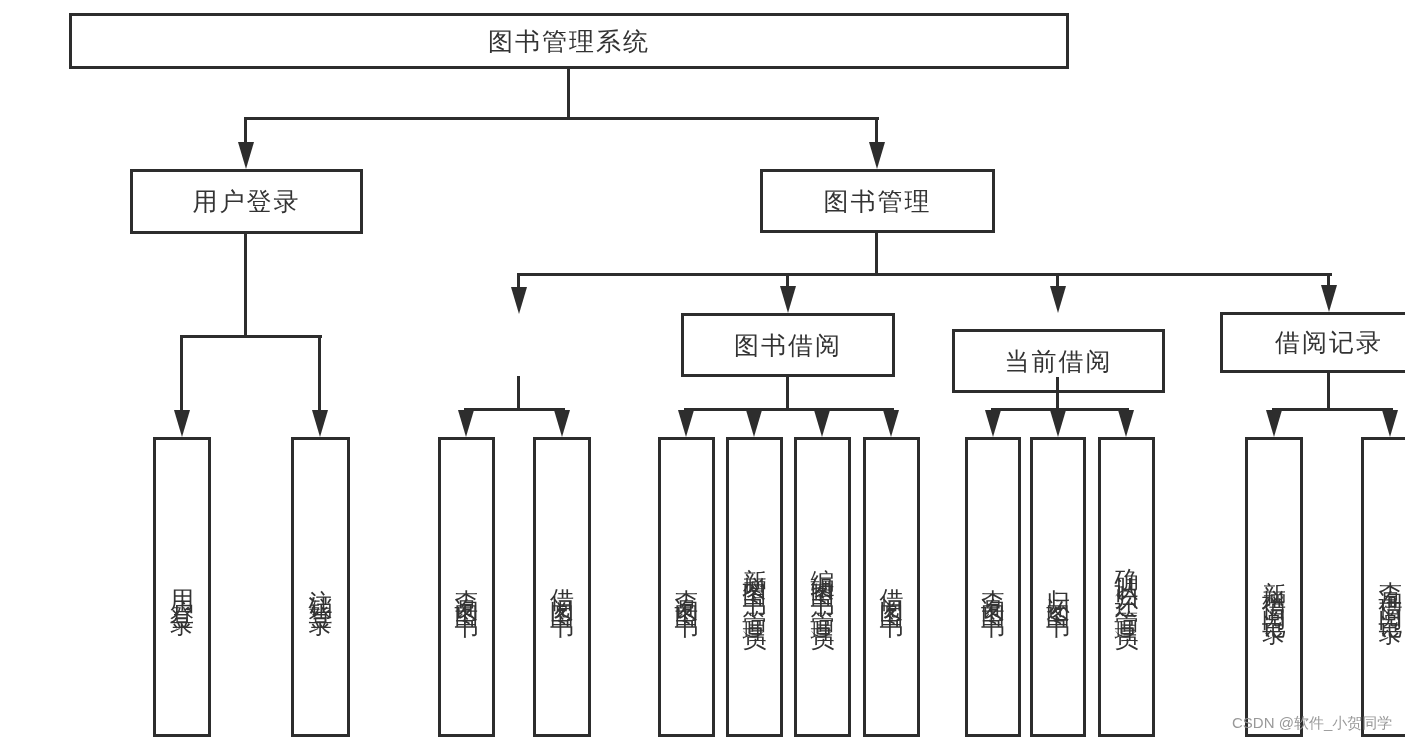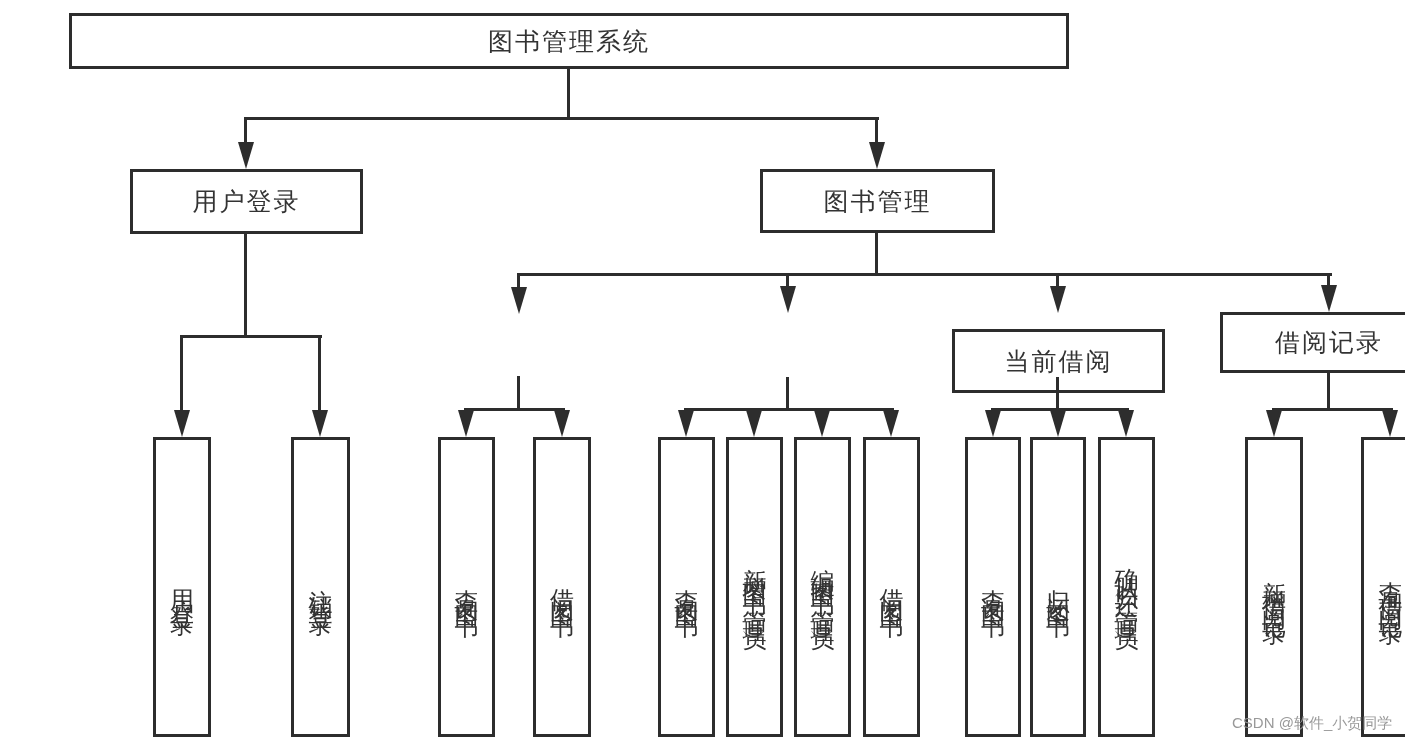--- a/index.html
+++ b/index.html
@@ -99,20 +99,23 @@
   <div class="hline" style="left:469px; top:273px; width:815px"></div>
   <div class="vline" style="left:469px; top:273px; height:16px"></div>
   <div class="vline" style="left:738px; top:273px; height:16px"></div>
   <div class="vline" style="left:1008px; top:273px; height:16px"></div>
   <div class="vline" style="left:1279px; top:273px; height:16px"></div>
   <div class="arrow" style="left:463px; top:287px"></div>
   <div class="arrow" style="left:732px; top:286px"></div>
   <div class="arrow" style="left:1002px; top:286px"></div>
   <div class="arrow" style="left:1273px; top:285px"></div>
 
+  <div class="node" style="left:633px; top:313px; width:214px; height:64px">
+    <span class="hlabel">图书借阅</span>
+  </div>
   <div class="node" style="left:904px; top:329px; width:213px; height:64px">
     <span class="hlabel">当前借阅</span>
   </div>
   <div class="node" style="left:1172px; top:312px; width:218px; height:61px">
     <span class="hlabel">借阅记录</span>
   </div>
 
   <div class="vline" style="left:469px; top:376px; height:32px"></div>
   <div class="hline" style="left:416px; top:408px; width:101px"></div>
   <div class="arrow" style="left:410px; top:410px"></div>

